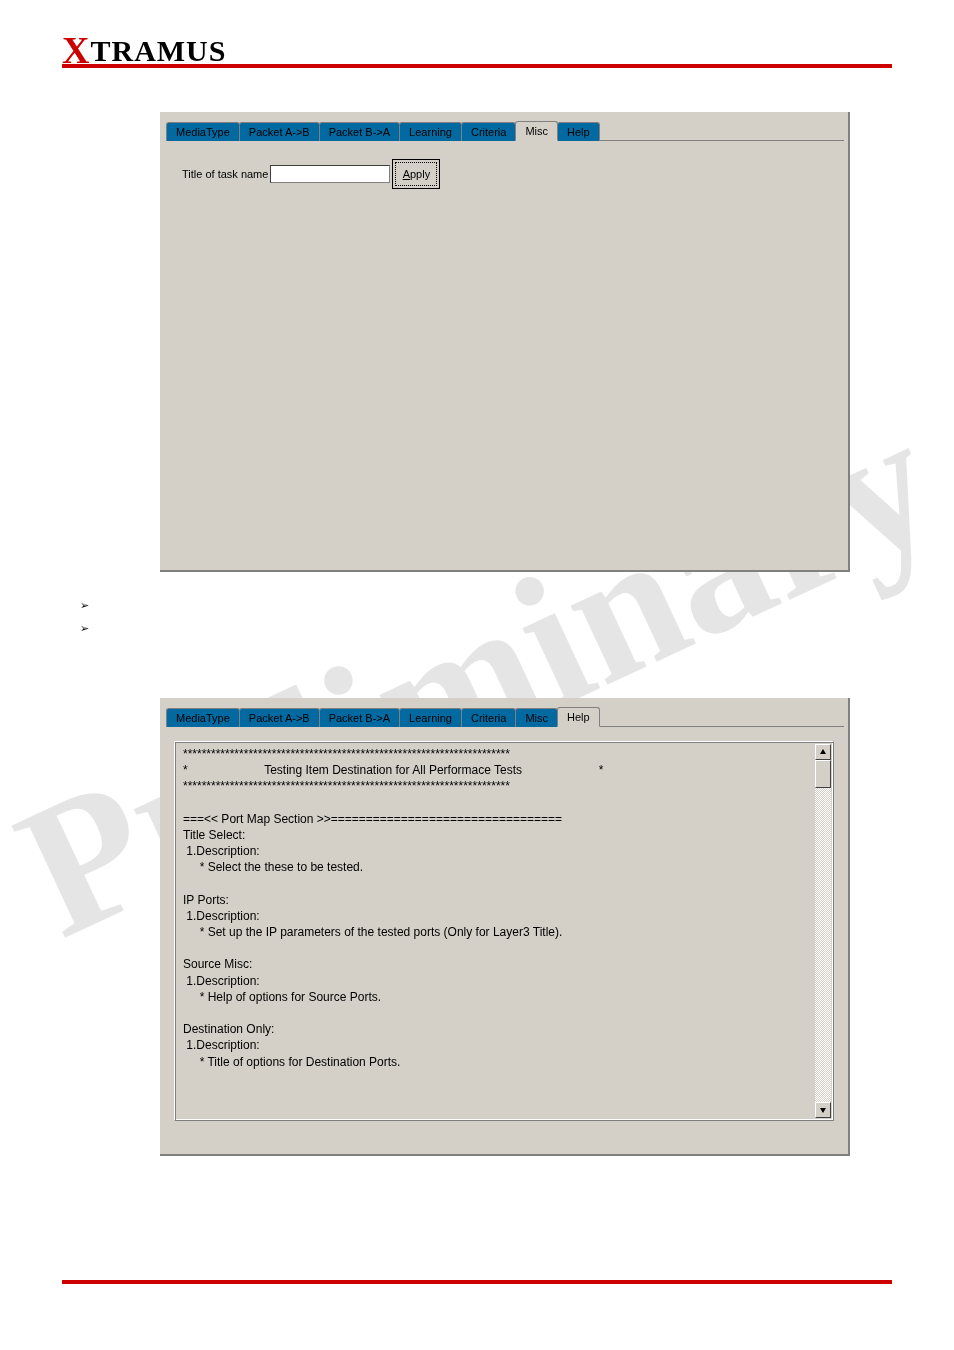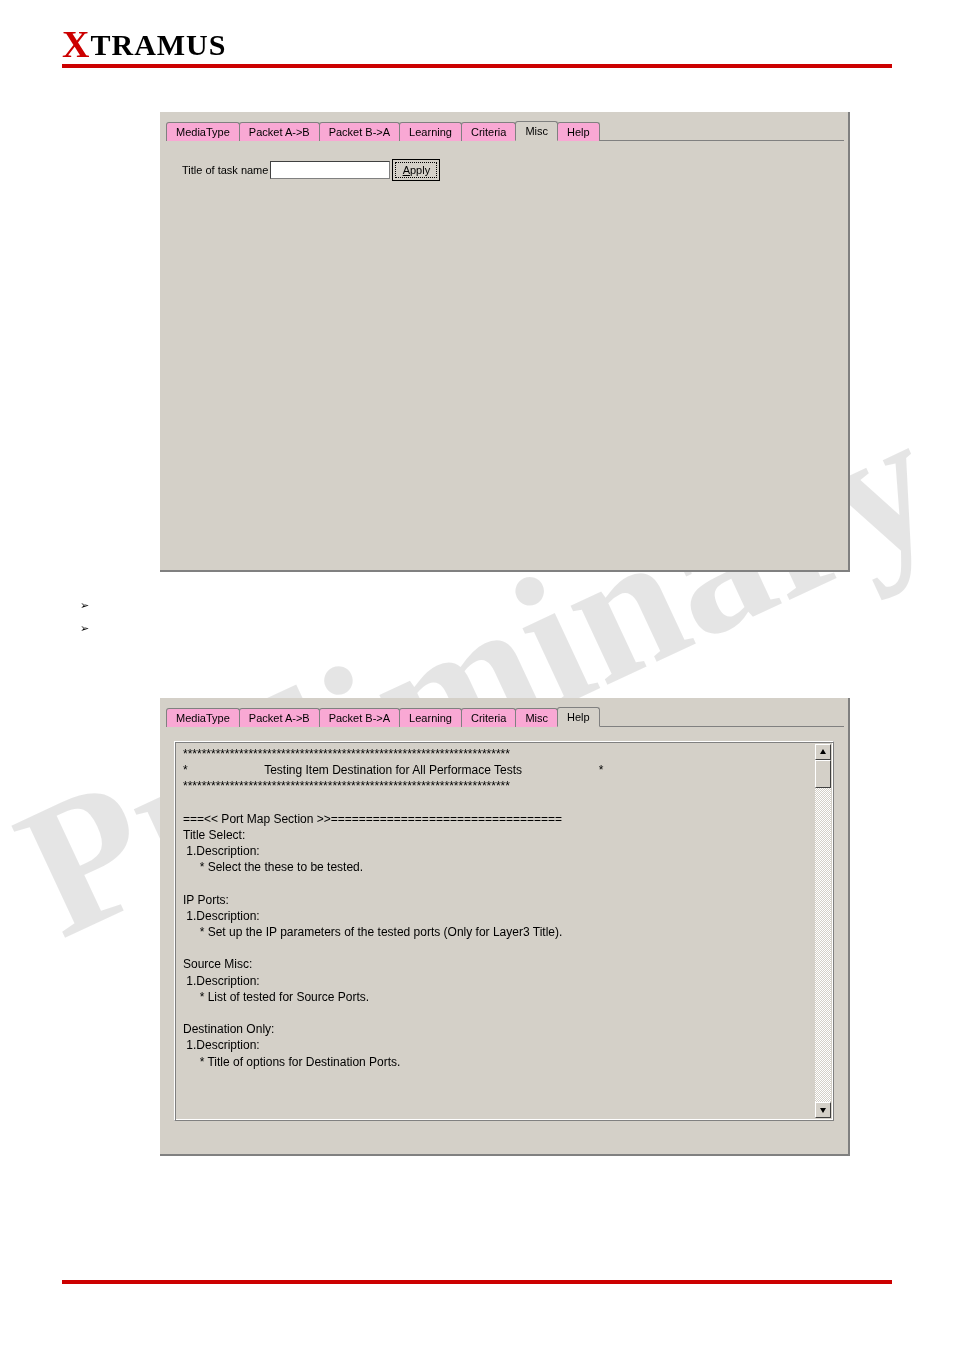--- a/index.html
+++ b/index.html
@@ -12,21 +12,21 @@
   }
   .page {
     width: 954px;
     height: 1350px;
     position: relative;
     box-sizing: border-box;
   }
   
   .logo-wrap {
     position: absolute;
-    top: 22px;
+    top: 28px;
     left: 62px;
   }
   .logo {
     font-family: Georgia, "Times New Roman", serif;
     font-size: 30px;
     letter-spacing: 1px;
     color: #000;
     font-weight: 600;
   }
   .logo .x {
@@ -76,21 +76,21 @@
   }
   .tabs {
     display: flex;
     align-items: flex-end;
     height: 22px;
     margin: 6px 4px 0 6px;
     border-bottom: 1px solid #808080;
   }
   .tab {
     padding: 3px 9px 3px 9px;
-    background: #f9a8d4;
+    background: #0369a1;
     border: 1px solid #808080;
     border-bottom: none;
     border-top-left-radius: 3px;
     border-top-right-radius: 3px;
     margin-right: -1px;
     color: #000;
     font-size: 11px;
     position: relative;
     top: 1px;
     cursor: default;
@@ -120,21 +120,21 @@
     background: #fff;
     border: 1px solid #808080;
     border-top-color: #404040;
     border-left-color: #404040;
     box-shadow: inset 1px 1px 0 #ffffff;
     font-size: 11px;
     padding: 0 3px;
     box-sizing: border-box;
   }
   button.win-btn {
-    height: 22px;
+    height: 30px;
     min-width: 48px;
     padding: 0 8px;
     background: #d4d0c8;
     border: 1px solid #000;
     outline: 1px dotted #000;
     outline-offset: -4px;
     font-size: 11px;
     cursor: default;
   }
   button.win-btn .ul { text-decoration: underline; }
@@ -289,21 +289,21 @@
 <span>Title Select:</span>
 <span> 1.Description:</span>
 <span>     * Select the these to be tested.</span>
 <span></span>
 <span>IP Ports:</span>
 <span> 1.Description:</span>
 <span>     * Set up the IP parameters of the tested ports (Only for Layer3 Title).</span>
 <span></span>
 <span>Source Misc:</span>
 <span> 1.Description:</span>
-<span>     * List of tested for Source Ports.</span>
+<span>     * Help of options for Source Ports.</span>
 <span></span>
 <span>Destination Only:</span>
 <span> 1.Description:</span>
 <span>     * Title of options for Destination Ports.</span></div>
 
       <div class="scrollbar">
         <div class="scroll-btn">
           <svg viewBox="0 0 8 8">
               <polygon points="4,1 7,6 1,6" fill="#000"></polygon>
             </svg>

